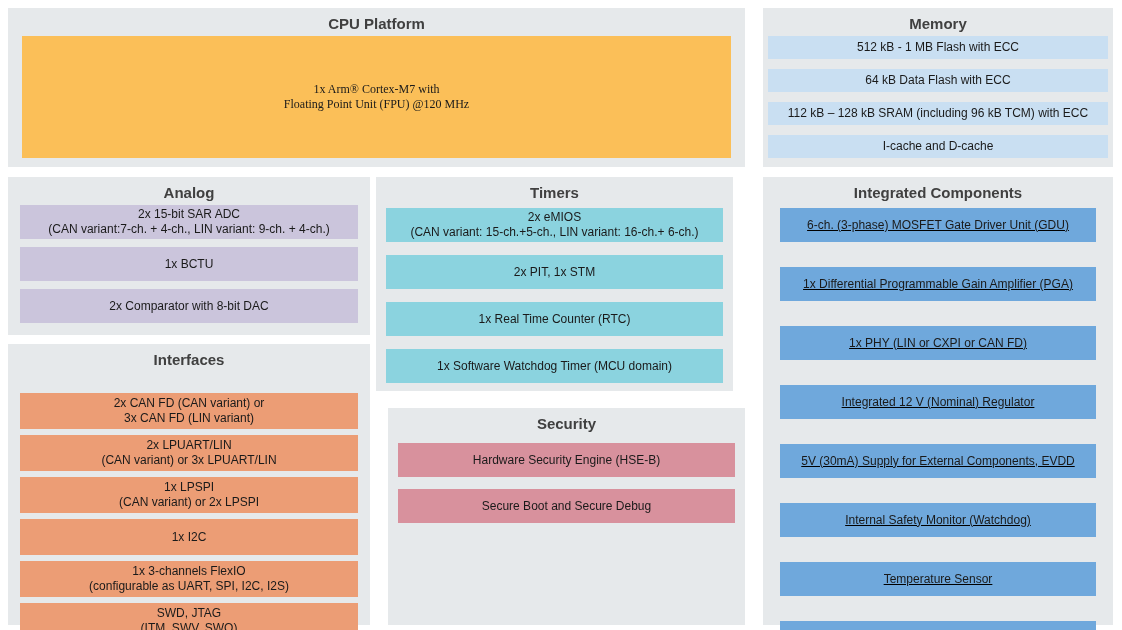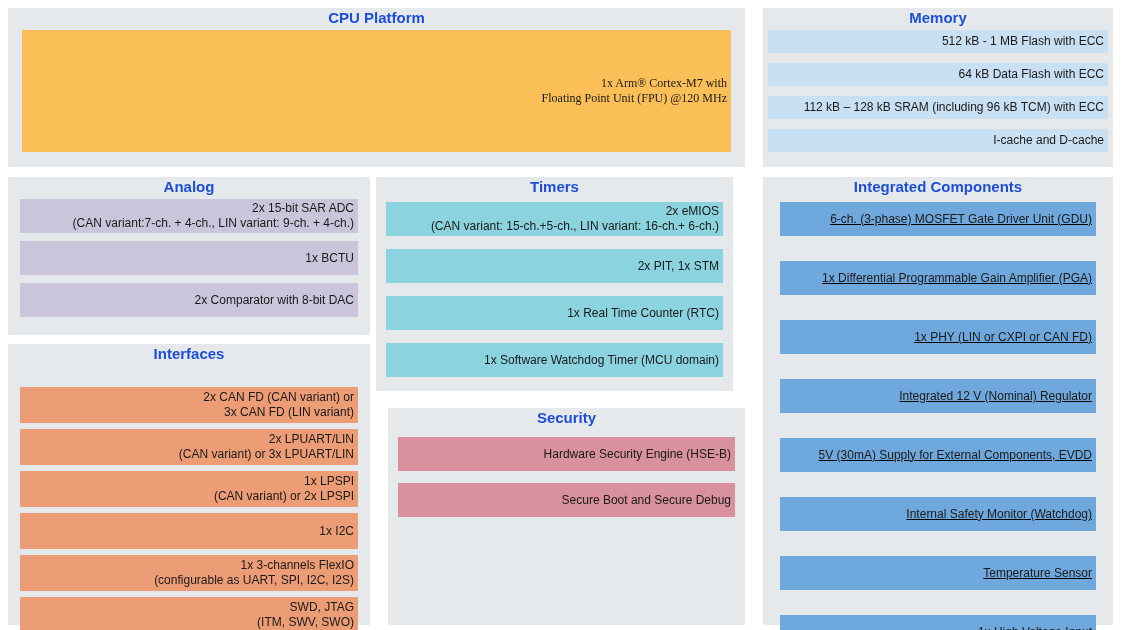--- a/index.html
+++ b/index.html
@@ -16,35 +16,35 @@
     overflow: hidden;
   }
   .panel {
     position: absolute;
     background: #E6E9EB;
     box-sizing: border-box;
   }
   .panel-title {
     margin: 0;
     height: 22px;
-    padding-top: 0;
+    padding-top: 6px;
     text-align: center;
     font-size: 15px;
     font-weight: 700;
-    color: #1d4ed8;
+    color: #404040;
     line-height: 20px;
   }
   .blocks {
     display: flex;
     flex-direction: column;
   }
   .block {
     display: flex;
     flex-direction: column;
-    align-items: flex-end;
+    align-items: center;
     justify-content: center;
     text-align: center;
     font-size: 12px;
     line-height: 15px;
     color: #1A1A1A;
     background: var(--block, #ccc);
     box-sizing: border-box;
     padding: 2px 4px;
   }
   .block .line { display: block; }

